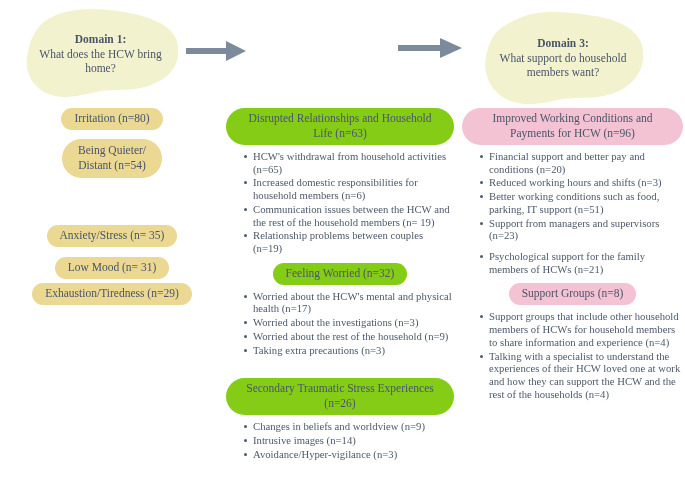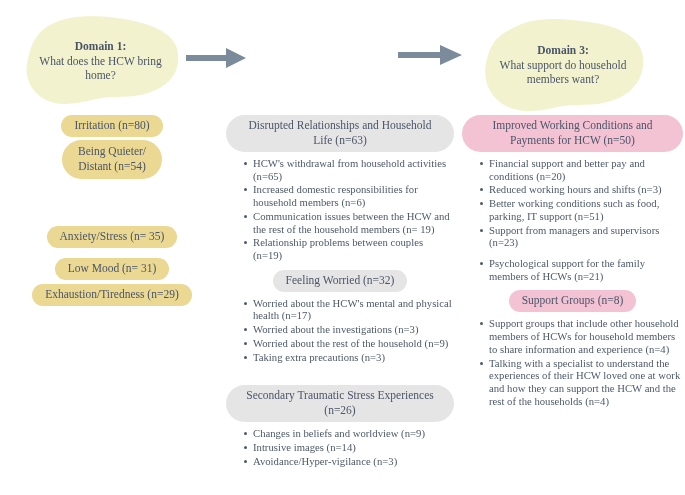--- a/index.html
+++ b/index.html
@@ -10,21 +10,21 @@
   body {
     width: 685px;
     height: 495px;
     position: relative;
     overflow: hidden;
     font-family: "Liberation Serif", "DejaVu Serif", serif;
     color: #4d5a6b;
   }
   .canvas {
     position: absolute;
-    left: 0; top: 11px;
+    left: 0; top: 4px;
     width: 685px;
     height: 347px;
   }
 
   
   .blob {
     position: absolute;
     display: flex;
     align-items: center;
     justify-content: center;
@@ -72,21 +72,21 @@
   
   .pill {
     display: inline-block;
     border-radius: 999px;
     text-align: center;
     line-height: 1.3;
     box-sizing: border-box;
     color: #4a5568;
   }
   .pill-yellow { background: #ead893; }
-  .pill-green  { background: #e5e5e5; }
+  .pill-green  { background: #84cc16; }
   .pill-pink   { background: #f3c2d3; }
 
   
   .c1-row {
     width: 100%;
     text-align: center;
   }
   .c1-row .pill {
     font-size: 11.5px;
     padding: 3px 13px 4px 13px;
@@ -159,21 +159,21 @@
   </div>
 
   <svg class="arrow" id="arrow1" viewBox="0 0 62 26">
     <path d="M0,10 L40,10 L40,3 L60,13 L40,23 L40,16 L0,16 Z" fill="#7b8b9b"></path>
   </svg>
   <svg class="arrow" id="arrow2" viewBox="0 0 66 28">
     <path d="M0,11 L42,11 L42,4 L64,14 L42,24 L42,17 L0,17 Z" fill="#7b8b9b"></path>
   </svg>
 
   <div class="col" id="col1">
-    <div class="c1-row" style="margin-bottom:3px;">
+    <div class="c1-row" style="margin-bottom:9px;">
       <span class="pill pill-yellow">Irritation (n=80)</span>
     </div>
     <div class="c1-row two-line" style="margin-bottom:9px;">
       <span class="pill pill-yellow" style="max-width:130px;">Being Quieter/<br>Distant (n=54)</span>
     </div>
     <div class="c1-row" style="margin-bottom:10px;margin-top:47px;">
       <span class="pill pill-yellow">Anxiety/Stress (n= 35)</span>
     </div>
     <div class="c1-row" style="margin-bottom:4px;">
       <span class="pill pill-yellow">Low Mood (n= 31)</span>
@@ -219,21 +219,21 @@
         <li>Avoidance/Hyper-vigilance (n=3)</li>
       </ul>
     </div>
 
   </div>
 
   <div class="col" id="col3">
 
     <div class="sec">
       <div class="sec-head">
-        <span class="pill pill-pink" style="padding:3px 12px 4px 12px;">Improved Working Conditions and Payments for HCW (n=50)</span>
+        <span class="pill pill-pink" style="padding:3px 12px 4px 12px;">Improved Working Conditions and Payments for HCW (n=96)</span>
       </div>
       <ul class="bullets">
         <li>Financial support and better pay and conditions (n=20)</li>
         <li>Reduced working hours and shifts (n=3)</li>
         <li>Better working conditions such as food, parking, IT support (n=51)</li>
         <li>Support from managers and supervisors (n=23)</li>
       </ul>
     </div>
 
     <div class="sec" style="margin-top:7px;">

